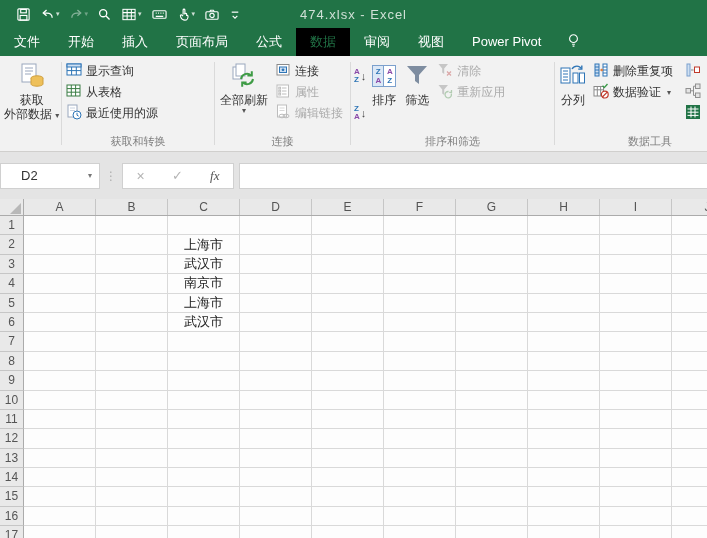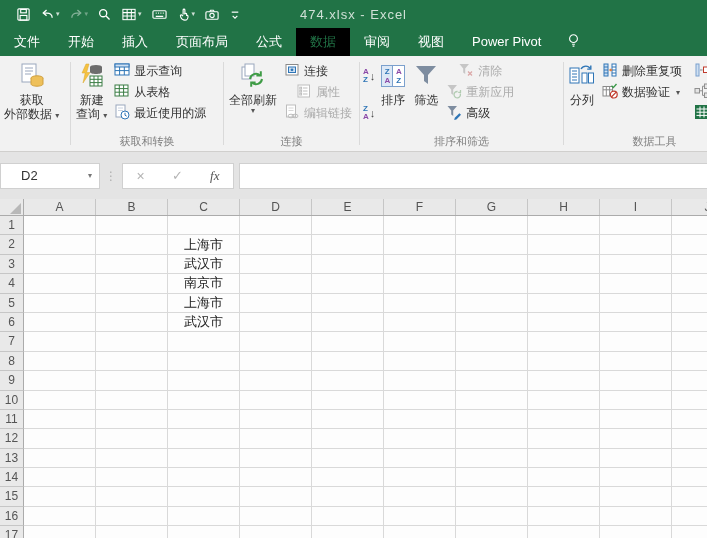--- a/index.html
+++ b/index.html
@@ -28,21 +28,21 @@
   .rgcontent { flex:1; display:flex; align-items:flex-start; }
   .rglabel { height:17px; line-height:15px; text-align:center; font-size:11px; color:#7e7e7e; white-space:nowrap; }
   .rdiv { width:1px; background:#dadada; margin:4px 1px 6px 1px; }
 
   .bigbtn { display:flex; flex-direction:column; align-items:center; padding:3px 4px 0 4px; font-size:12px; color:#333; line-height:1.2; text-align:center; white-space:nowrap; cursor:default; }
   .bigbtn .bicon { height:30px; display:flex; align-items:center; margin-bottom:2px; }
   .bigbtn .caret { font-size:8px; color:#555; line-height:8px; }
   .smallcol { display:flex; flex-direction:column; padding-top:3px; }
   .smallbtn { display:flex; align-items:center; gap:4px; height:21px; font-size:12px; color:#333; padding:0 3px; white-space:nowrap; cursor:default; }
   .smallbtn .caret { font-size:8px; color:#555; margin-left:2px; }
-  .smallbtn.disabled { color:#ababab;justify-content:center; }
+  .smallbtn.disabled { color:#ababab; }
   .iconbtn { height:26px; display:flex; align-items:center; justify-content:center; padding:0 2px; cursor:default; }
 
   
   .azicon { display:flex; align-items:center; }
   .azletters { display:flex; flex-direction:column; font-size:8px; font-weight:bold; line-height:8px; font-family:"Liberation Sans",sans-serif; }
   .azarrow { font-size:11px; color:#444; margin-left:1px; }
   .c-blue { color:#2e75b6; } .c-purple { color:#8b4aa8; }
   .sorticon { display:flex; border:1px solid #7ba0cd; background:#fff; }
   .sorticon .scol { width:11px; padding:1px 0; display:flex; flex-direction:column; align-items:center; font-size:8px; font-weight:bold; line-height:9px; }
   .sorticon .scol.shaded { background:#dce8f6; border-right:1px solid #7ba0cd; }
@@ -154,21 +154,21 @@
         <svg width="13" height="15" viewBox="0 0 14 16" fill="none" stroke="#fff" stroke-width="1.2">
             <circle cx="7" cy="6" r="4.2"></circle>
             <path d="M5.5 12h3M6 14h2"></path>
           </svg>
       </span>
     </div>
   </div>
 
   <div class="ribbon">
 
-    <div class="rgroup" style="width:69px">
+    <div class="rgroup" style="width:60px">
       <div class="rgcontent">
         <div class="bigbtn">
           <span class="bicon">
             <svg width="26" height="26" viewBox="0 0 26 26">
                 <rect x="3" y="1" width="14" height="18" fill="#fff" stroke="#9aa7bd"></rect>
                 <path d="M6 5h8M6 8h8M6 11h6" stroke="#9aa7bd" fill="none"></path>
                 <ellipse cx="18" cy="15" rx="6" ry="2.2" fill="#eec05a" stroke="#cf9f3e"></ellipse>
                 <path d="M12 15v6c0 1.2 2.7 2.2 6 2.2s6-1 6-2.2v-6" fill="#eec05a" stroke="#cf9f3e"></path>
               </svg>
           </span>
@@ -176,33 +176,20 @@
           <span><span>外部数据</span> <span class="caret">▾</span></span>
         </div>
       </div>
       <div class="rglabel"></div>
     </div>
 
     <div class="rdiv"></div>
 
     <div class="rgroup" style="width:150px">
       <div class="rgcontent">
-        <div class="bigbtn">
-          <span class="bicon">
-            <svg width="26" height="26" viewBox="0 0 26 26">
-                <ellipse cx="17" cy="4" rx="6" ry="2" fill="#6d6d6d"></ellipse>
-                <path d="M11 4v5c0 1.1 2.7 2 6 2s6-.9 6-2V4" fill="#6d6d6d"></path>
-                <rect x="11" y="13" width="12" height="10" fill="#fff" stroke="#3a7d44"></rect>
-                <path d="M11 16.3h12M11 19.6h12M15 13v10M19 13v10" stroke="#3a7d44" fill="none"></path>
-                <path d="M7 1 3 10h3.2L4 20l7-10.5H7.6L10 1z" fill="#f5c242" stroke="#d9a62e" stroke-width="0.5"></path>
-              </svg>
-          </span>
-          <span>新建</span>
-          <span><span>查询</span> <span class="caret">▾</span></span>
-        </div>
         <div class="smallcol">
           <div class="smallbtn">
             <span><svg width="16" height="16" viewBox="0 0 16 16">
                   <rect x="1" y="2" width="14" height="11" fill="#fff" stroke="#2e75b6"></rect>
                   <rect x="1" y="2" width="14" height="3" fill="#cfe0f2" stroke="#2e75b6"></rect>
                   <path d="M5.6 5v8M10.3 5v8M1 8.6h14" stroke="#2e75b6" fill="none"></path>
                 </svg></span>
             <span>显示查询</span>
           </div>
           <div class="smallbtn">
@@ -333,27 +320,20 @@
             <span>清除</span>
           </div>
           <div class="smallbtn disabled">
             <span><svg width="16" height="16" viewBox="0 0 16 16">
                   <path d="M1.5 2h9.5l-3.8 4.4v5.6l-2-1.5V6.4z" fill="#c6c6c6"></path>
                   <path d="M14.2 10.5a3.2 3.2 0 1 1-2.6-2" fill="none" stroke="#b2ccb2" stroke-width="1.3"></path>
                   <path d="M14.5 7v2.3h-2.3" fill="none" stroke="#b2ccb2" stroke-width="1.3"></path>
                 </svg></span>
             <span>重新应用</span>
           </div>
-          <div class="smallbtn">
-            <span><svg width="16" height="16" viewBox="0 0 16 16">
-                  <path d="M1.5 2h9.5l-3.8 4.4v5.6l-2-1.5V6.4z" fill="#7e8da0"></path>
-                  <path d="M8.8 13.8l4.6-4.6 1.6 1.6-4.6 4.6-2.2.6z" fill="#2e75b6"></path>
-                </svg></span>
-            <span>高级</span>
-          </div>
         </div>
       </div>
       <div class="rglabel">排序和筛选</div>
     </div>
 
     <div class="rdiv"></div>
 
     <div class="rgroup" style="flex:1">
       <div class="rgcontent">
         <div class="bigbtn">

